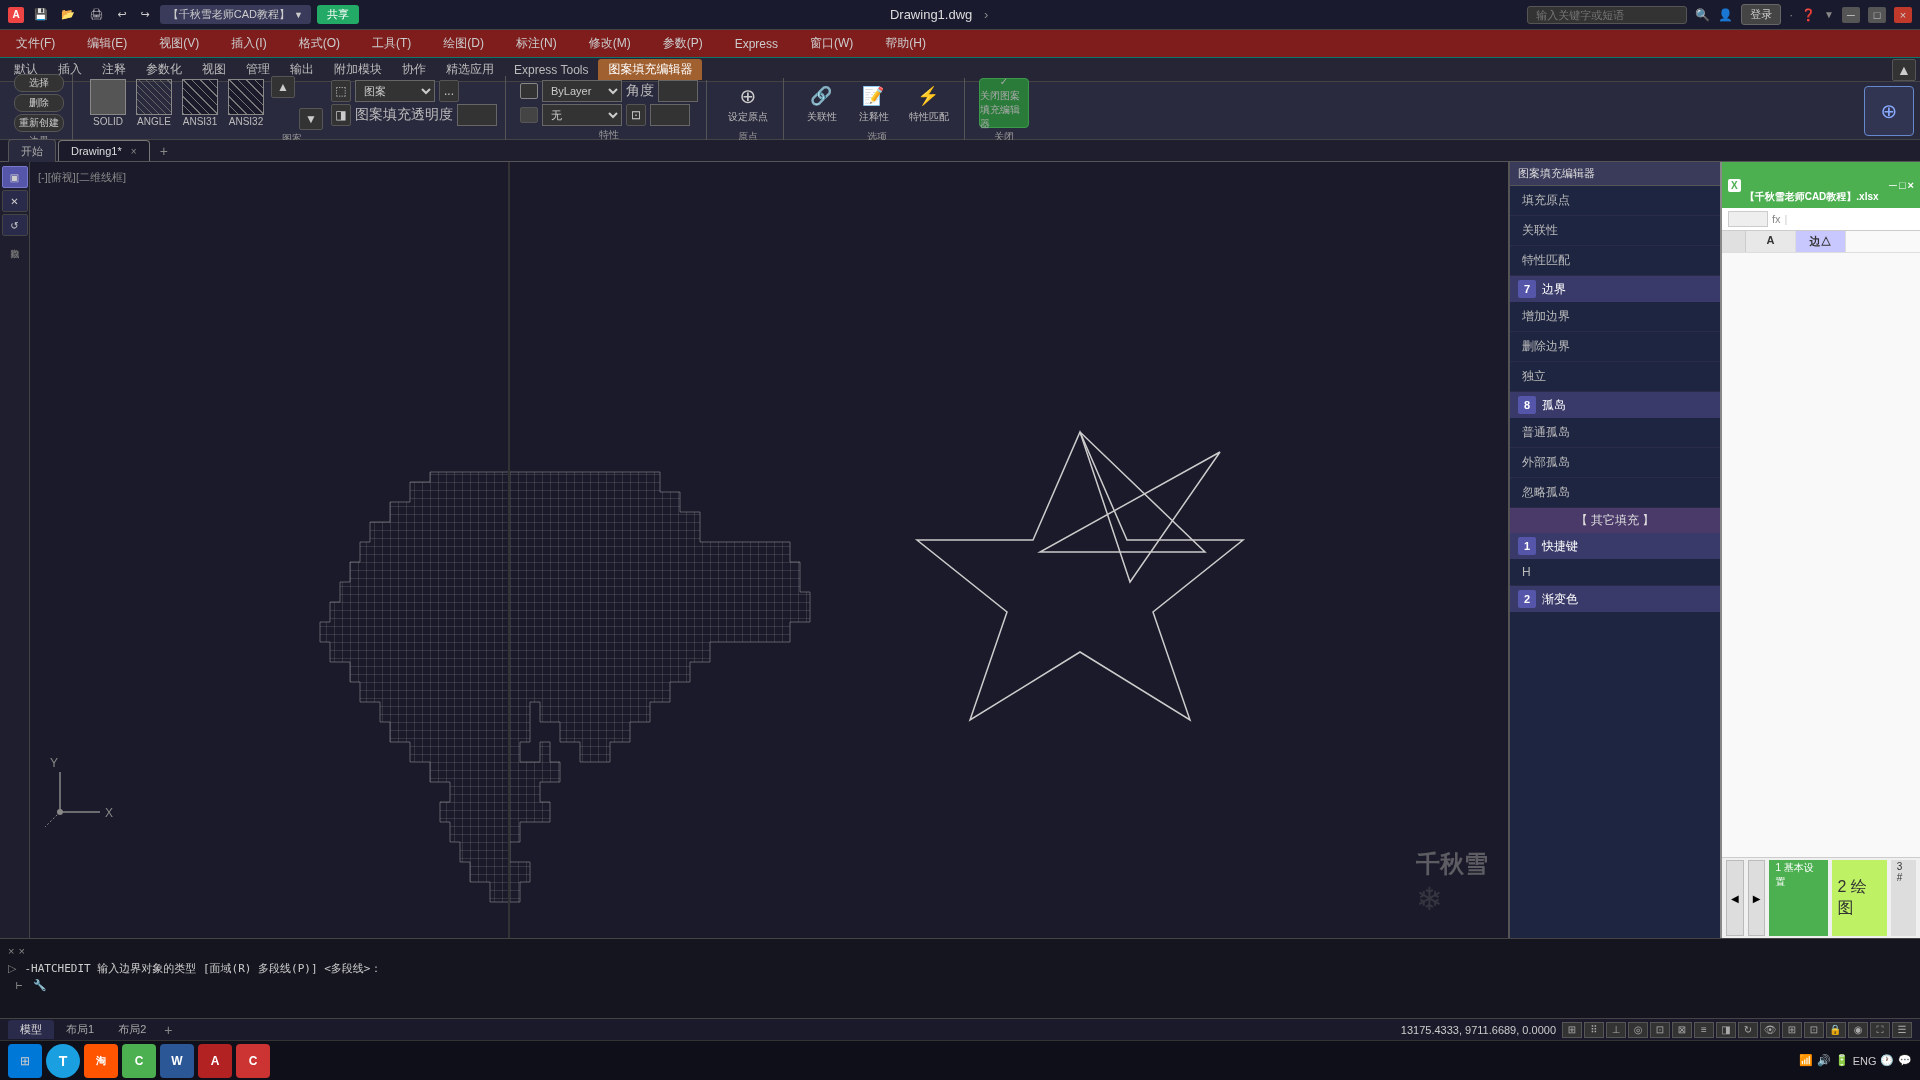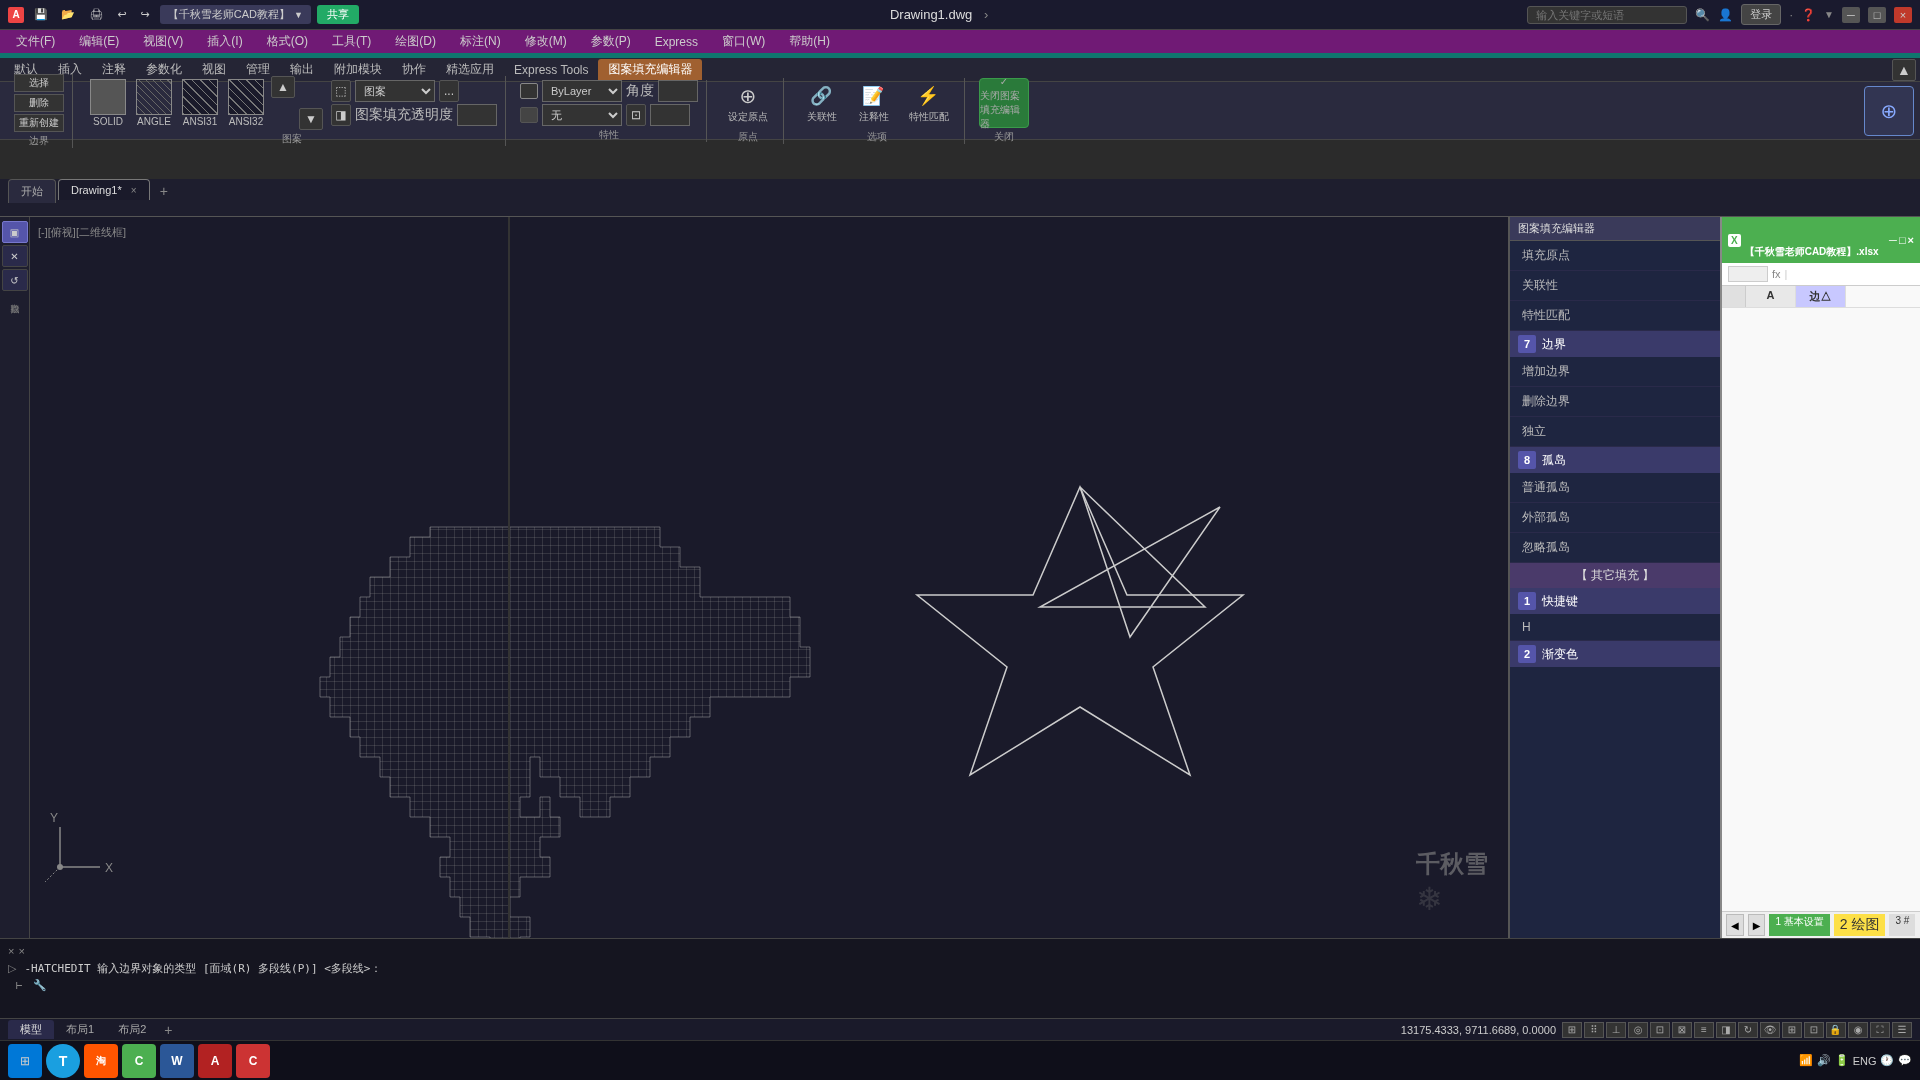--- a/index.html
+++ b/index.html
@@ -11,21 +11,21 @@
     #titlebar-center { color: #ddd; font-size: 13px; }
     #titlebar-right { display: flex; align-items: center; gap: 8px; color: #ccc; font-size: 12px; }
     .title-icon { width: 16px; height: 16px; background: #e44; border-radius: 2px; display: inline-flex; align-items: center; justify-content: center; color: white; font-size: 10px; font-weight: bold; }
     .win-btn { width: 18px; height: 16px; display: inline-flex; align-items: center; justify-content: center; background: #555; border-radius: 2px; cursor: pointer; color: #ccc; font-size: 11px; }
     .win-btn.close { background: #c0392b; }
     .top-search { background: #333; border: 1px solid #555; color: #ccc; padding: 2px 8px; border-radius: 3px; width: 160px; font-size: 11px; }
     .btn-login { background: #444; border: 1px solid #666; color: #ccc; padding: 2px 8px; border-radius: 3px; font-size: 11px; cursor: pointer; }
     .btn-share { background: #2a6; border: none; color: white; padding: 2px 10px; border-radius: 3px; font-size: 11px; cursor: pointer; }
 
     
-    #menubar { height: 28px; background: #701a75; display: flex; align-items: center; padding: 0 6px; gap: 4px; border-bottom: 5px solid #0f766e; }
+    #menubar { height: 28px; background: #7f1d1d; display: flex; align-items: center; padding: 0 6px; gap: 12px; border-bottom: 1px solid #0f766e; }
     .menu-item { padding: 3px 10px; cursor: pointer; color: #ccc; font-size: 12px; border-radius: 3px; }
 
     .hatch-pattern { display: flex; flex-direction: column; align-items: center; cursor: pointer; padding: 2px; border: 1px solid transparent; border-radius: 2px; }
     .hatch-pattern-box { width: 36px; height: 36px; border: 1px solid #888; background: #1a1a2a; display: flex; align-items: center; justify-content: center; font-size: 9px; color: #888; }
     .hatch-pattern-label { font-size: 10px; color: #bbb; margin-top: 1px; }
 
     
     .pat-solid { background: #555; }
     .pat-angle { background: repeating-linear-gradient(45deg, #666, #666 1px, transparent 1px, transparent 5px); }
     .pat-ansi31 { background: repeating-linear-gradient(45deg, #777, #777 1px, #1a1a2a 1px, #1a1a2a 6px); }
@@ -33,21 +33,21 @@
 
     .hatch-select { background: #333; border: 1px solid #666; color: #ccc; padding: 2px 4px; font-size: 11px; height: 22px; min-width: 80px; }
     .hatch-input { background: #333; border: 1px solid #666; color: #ccc; padding: 2px 4px; font-size: 11px; height: 22px; width: 50px; }
     .hatch-label { font-size: 14px; color: #bbb; }
 
     .hatch-action-btn { display: flex; flex-direction: column; align-items: center; justify-content: center; cursor: pointer; padding: 3px 6px; border-radius: 3px; border: 1px solid transparent; min-width: 48px; }
     .hatch-action-icon { width: 28px; height: 28px; display: flex; align-items: center; justify-content: center; }
     .hatch-action-label { font-size: 10px; color: #bbb; }
 
     
-    #tabbar { height: 38px; background: #1e1e2e; display: flex; align-items: flex-start; padding: 0 8px; border-bottom: 1px solid #555; margin-top: 39px; }
+    #tabbar { height: 22px; background: #1e1e2e; display: flex; align-items: center; padding: 0 8px; border-bottom: 1px solid #555; }
     .tab { padding: 4px 12px; background: #2a2a3e; color: #aaa; font-size: 11px; cursor: pointer; border-radius: 4px 4px 0 0; border: 1px solid #555; border-bottom: none; margin-right: 2px; }
     .tab.active { background: #1a1a2a; color: #ddd; border-color: #777; }
     .tab-close { margin-left: 6px; color: #888; font-size: 10px; }
     .tab-add { padding: 4px 8px; background: transparent; color: #888; cursor: pointer; font-size: 14px; }
 
     
     #canvas-area { flex: 1; background: #1a1a2a; position: relative; overflow: hidden; }
     .view-label { position: absolute; top: 8px; left: 8px; color: #888; font-size: 11px; }
     .divider-v { position: absolute; top: 0; left: 478px; width: 2px; height: 100%; background: #333; }
 
@@ -82,21 +82,21 @@
     
     #ribbon-tabs { height: 24px; background: #252535; display: flex; align-items: center; padding: 0 4px; border-bottom: 1px solid #444; }
     .ribbon-tab { padding: 2px 10px; font-size: 12px; color: #bbb; cursor: pointer; border-radius: 3px 3px 0 0; }
     .ribbon-tab.active { background: #6060aa; color: white; }
     .ribbon-tab.orange { background: #a06030; color: white; }
 
     
     #hatch-editor-bar { height: 58px; background: #2a2a3e; display: flex; align-items: center; padding: 0 6px; gap: 6px; border-bottom: 1px solid #444; }
     .hatch-group-title { font-size: 10px; color: #999; text-align: center; }
 
-    .small-btn { background: #333; border: 1px solid #555; color: #ccc; padding: 1px 6px; font-size: 11px; cursor: pointer; border-radius: 0; }
+    .small-btn { background: #333; border: 1px solid #555; color: #ccc; padding: 1px 6px; font-size: 11px; cursor: pointer; border-radius: 8px; }
     .icon-btn { width: 24px; height: 22px; background: #333; border: 1px solid #555; color: #ccc; display: flex; align-items: center; justify-content: center; cursor: pointer; font-size: 12px; border-radius: 2px; }
 
     .green-check-btn { background: #2a7a3a; border: 1px solid #3a9a4a; color: white; width: 50px; height: 50px; border-radius: 4px; display: flex; flex-direction: column; align-items: center; justify-content: center; cursor: pointer; font-size: 22px; }
     .green-check-btn span { font-size: 10px; color: #aaa; margin-top: 2px; }
 
     
     #excel-panel { width: 200px; background: #f0f0f0; border-left: 2px solid #888; display: flex; flex-direction: column; }
     #excel-title { background: #4CAF50; color: white; padding: 4px 6px; font-size: 11px; display: flex; align-items: center; gap: 4px; font-weight: bold; white-space: nowrap; overflow: hidden; }
     #excel-formula { background: white; border-bottom: 1px solid #ccc; padding: 3px 6px; display: flex; align-items: center; gap: 4px; font-size: 11px; color: #333; }
     #excel-body { flex: 1; background: #f9f9f9; }
@@ -420,21 +420,21 @@
           <div class="excel-header-col"></div>
           <div class="excel-cell" style="background:#e8e8e8; font-weight:bold; text-align:center;">A</div>
           <div class="excel-cell" style="background:#c8c8ff; font-weight:bold; text-align:center;">边△</div>
         </div>
       </div>
 
       <div style="background:#f0f0f0; border-top:1px solid #ccc; padding:2px 4px; display:flex; gap:4px;">
         <button style="background:#ddd; border:1px solid #bbb; font-size:10px; cursor:pointer; padding:1px 4px;">◀</button>
         <button style="background:#ddd; border:1px solid #bbb; font-size:10px; cursor:pointer; padding:1px 4px;">▶</button>
         <div style="background:#4CAF50; color:white; padding:1px 6px; font-size:10px; cursor:pointer;">1 基本设置</div>
-        <div style="background:#fde047; color:#333; padding:2px 6px; font-size:14px; cursor:pointer;">2 绘图</div>
+        <div style="background:#bef264; color:#333; padding:17px 6px; font-size:16px; cursor:pointer;">2 绘图</div>
         <div style="background:#ddd; color:#333; padding:1px 6px; font-size:10px; cursor:pointer;">3 #</div>
       </div>
     </div>
   </div>
 
   <div id="cmdbar">
     <div style="display:flex; align-items:center; gap:4px; padding:2px 4px;">
       <div style="color:#888; font-size:11px;">×</div>
       <div style="color:#888; font-size:11px;">×</div>
     </div>

